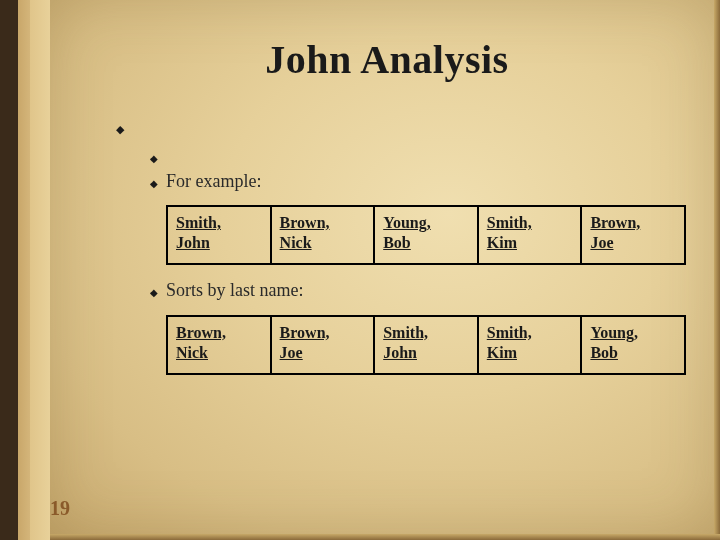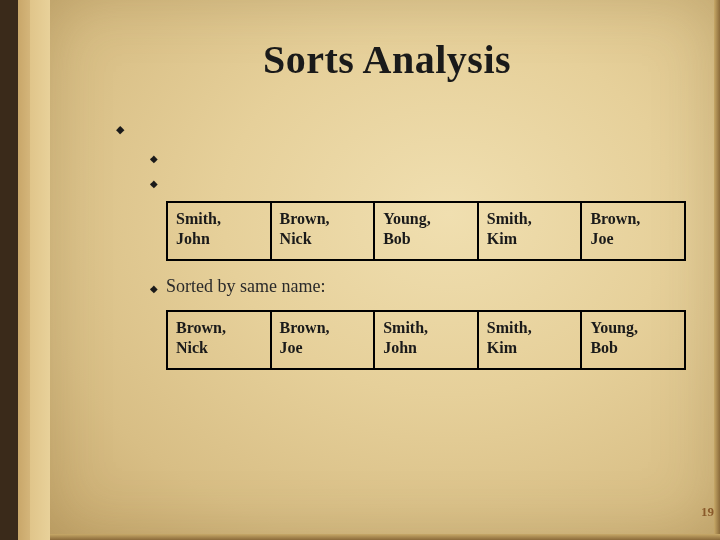--- a/index.html
+++ b/index.html
@@ -70,66 +70,68 @@
   }
   td {
     border: 2px solid #000;
     padding: 6px 24px 10px 8px;
     font-size: 16px;
     font-weight: 700;
     color: #1a1a1a;
     vertical-align: top;
     line-height: 1.25;
     background: transparent;
+    text-decoration: underline;
   }
   .pagenum {
     position: absolute;
     left: 0; right: 0; bottom: 14px;
-    text-align: right;
-    font-size: 13px;
+    text-align: left;
+    font-size: 20px;
     font-weight: 700;
     color: #8a5a2a;
   }
 </style>
 </head>
 <body>
 
 <div class="page">
 
-  <h1>Sorts Analysis</h1>
+  <h1>John Analysis</h1>
 
   <div class="bullet-l1">
     <span class="dia">◆</span>
   </div>
 
   <div class="bullet-l2">
     <span class="dia">◆</span>
   </div>
 
   <div class="bullet-l2">
     <span class="dia">◆</span>
+    <span>For example:</span>
   </div>
 
   <div class="table-wrap">
     <table>
         <tbody>
           <tr>
       <td>Smith, John</td>
       <td>Brown, Nick</td>
       <td>Young, Bob</td>
       <td>Smith, Kim</td>
       <td>Brown, Joe</td>
     </tr>
         </tbody>
       </table>
   </div>
 
   <div class="bullet-l2">
     <span class="dia">◆</span>
-    <span>Sorted by same name:</span>
+    <span>Sorts by last name:</span>
   </div>
 
   <div class="table-wrap">
     <table>
         <tbody>
           <tr>
       <td>Brown, Nick</td>
       <td>Brown, Joe</td>
       <td>Smith, John</td>
       <td>Smith, Kim</td>

